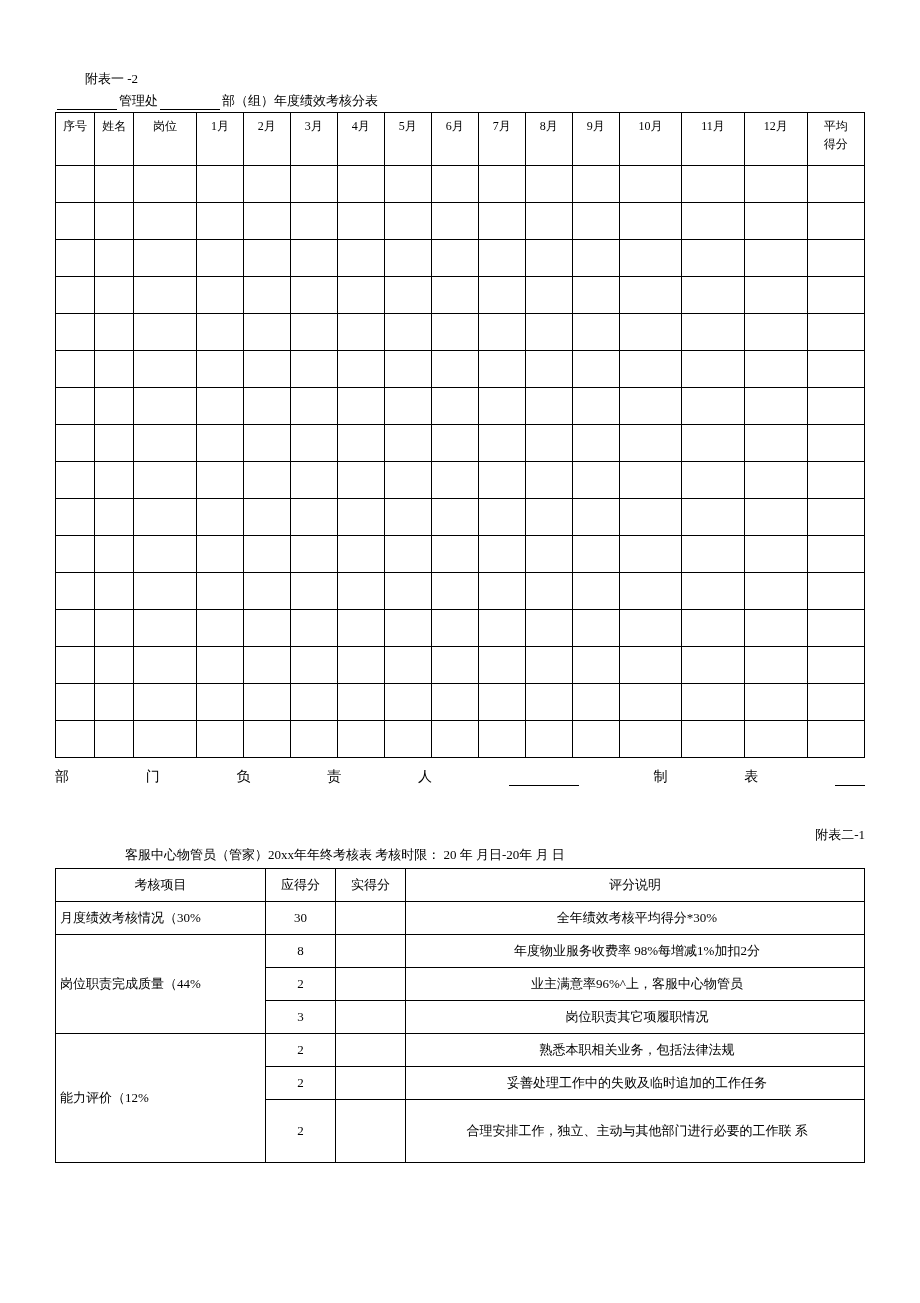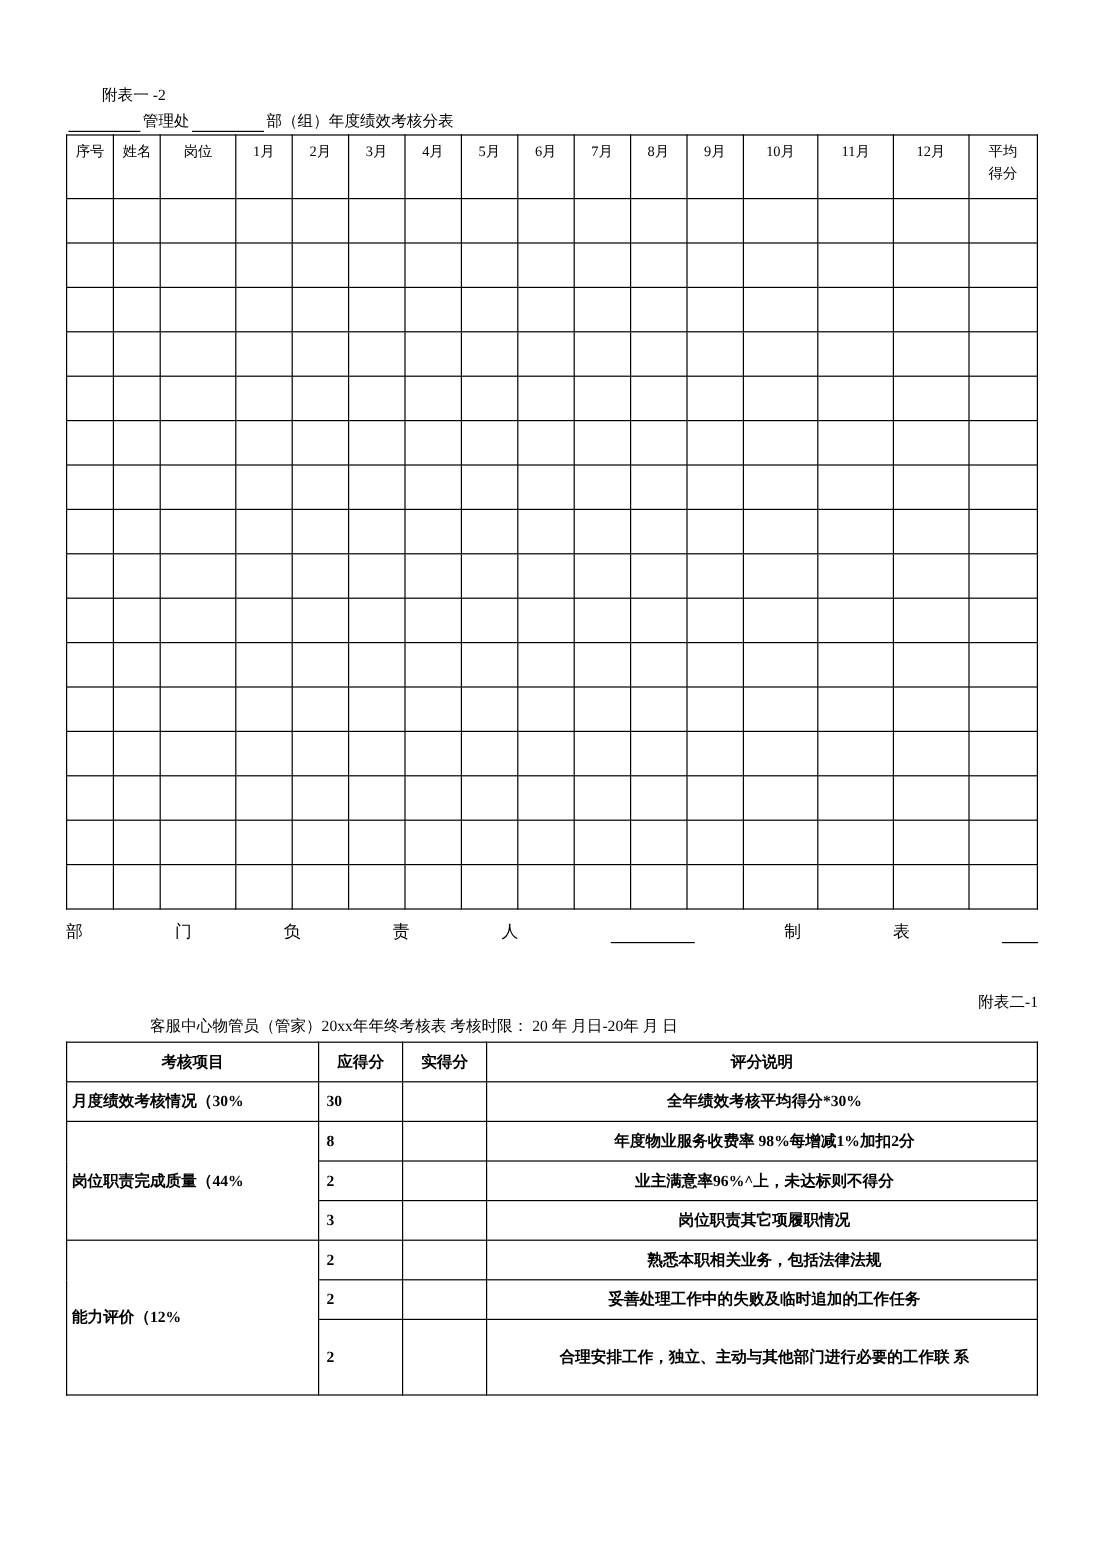--- a/index.html
+++ b/index.html
@@ -89,27 +89,27 @@
     margin: 0 0 4px 70px;
     font-size: 13px;
   }
   table.t2 {
     border-collapse: collapse;
     width: 100%;
     table-layout: fixed;
   }
   table.t2 th, table.t2 td {
     border: 1px solid #000;
-    font-weight: bold;
+    font-weight: normal;
     font-size: 13px;
     padding: 6px 6px;
     height: 20px;
   }
   table.t2 th { text-align: center; }
-  table.t2 td.center { }
+  table.t2 td.center { text-align: center; }
   table.t2 td.left { text-align: center; padding-left: 10px; }
   table.t2 td.item-label { text-align: left; padding-left: 4px; vertical-align: middle; }
 </style>
 </head>
 <body>
 
 <div class="header-label">附表一 -2</div>
 
 <div class="title-line">
   <span class="blank1"></span><span>管理处</span><span class="blank2"></span><span>部（组）年度绩效考核分表</span>
@@ -488,21 +488,21 @@
 
     <tr>
       <td class="item-label" rowspan="3">岗位职责完成质量（44%</td>
       <td class="center">8</td>
       <td class="center"></td>
       <td class="left">年度物业服务收费率 98%每增减1%加扣2分</td>
     </tr>
     <tr>
       <td class="center">2</td>
       <td class="center"></td>
-      <td class="left">业主满意率96%^上，未达标则不得分</td>
+      <td class="left">业主满意率96%^上，客服中心物管员</td>
     </tr>
     <tr>
       <td class="center">3</td>
       <td class="center"></td>
       <td class="left">岗位职责其它项履职情况</td>
     </tr>
 
     <tr>
       <td class="item-label" rowspan="3">能力评价（12%</td>
       <td class="center">2</td>

